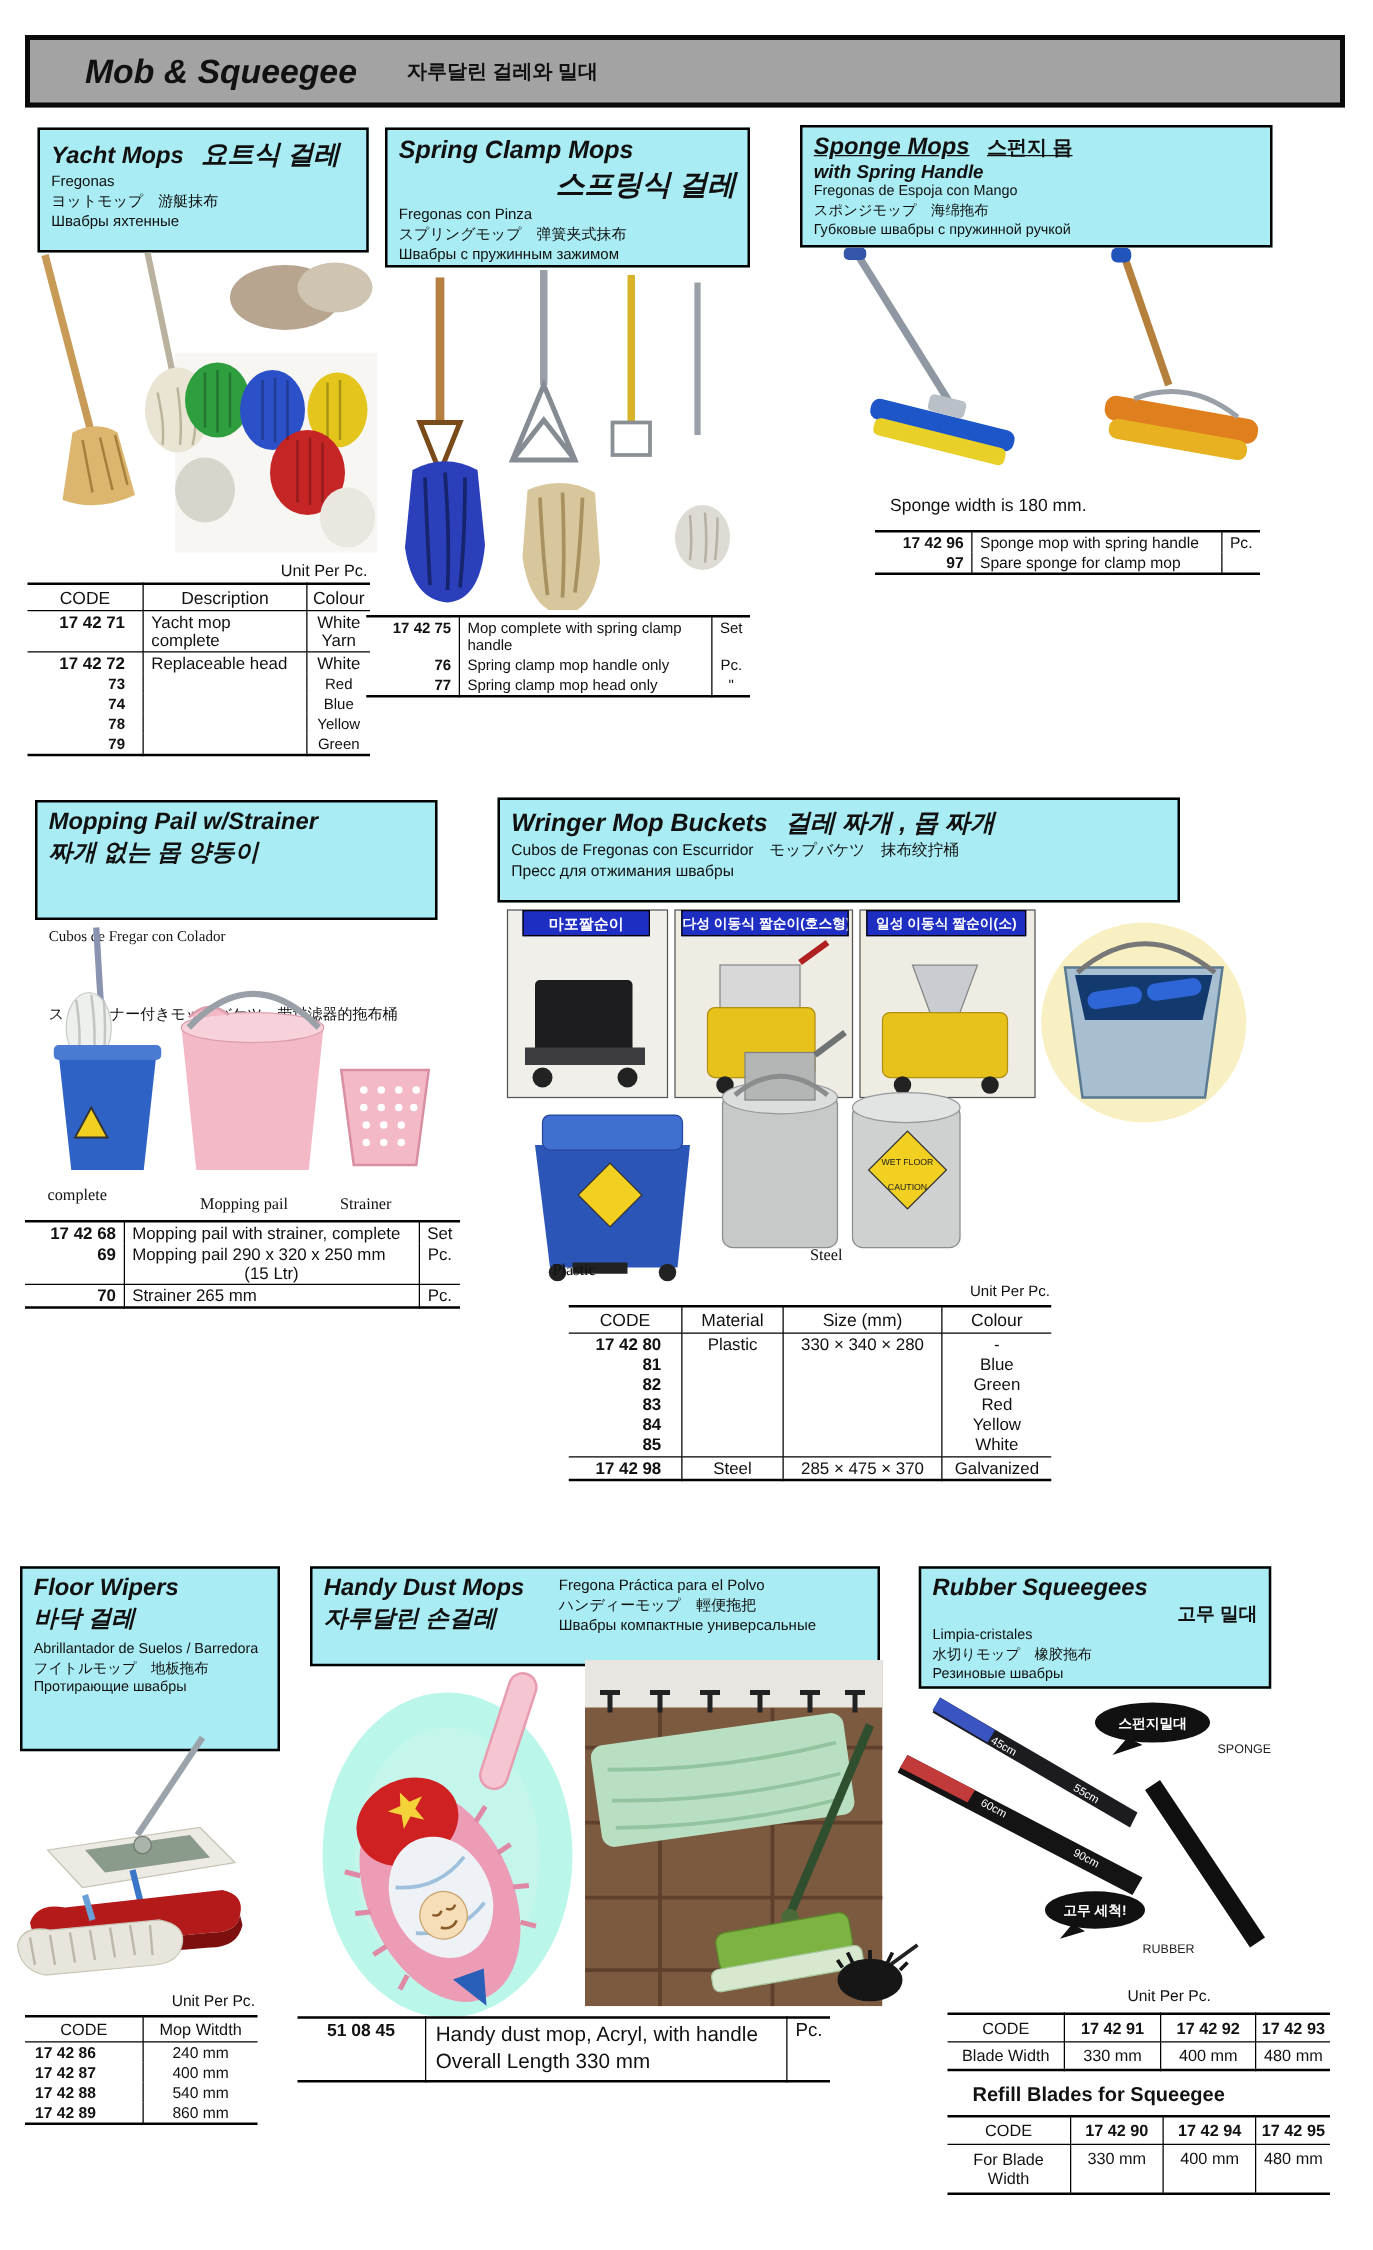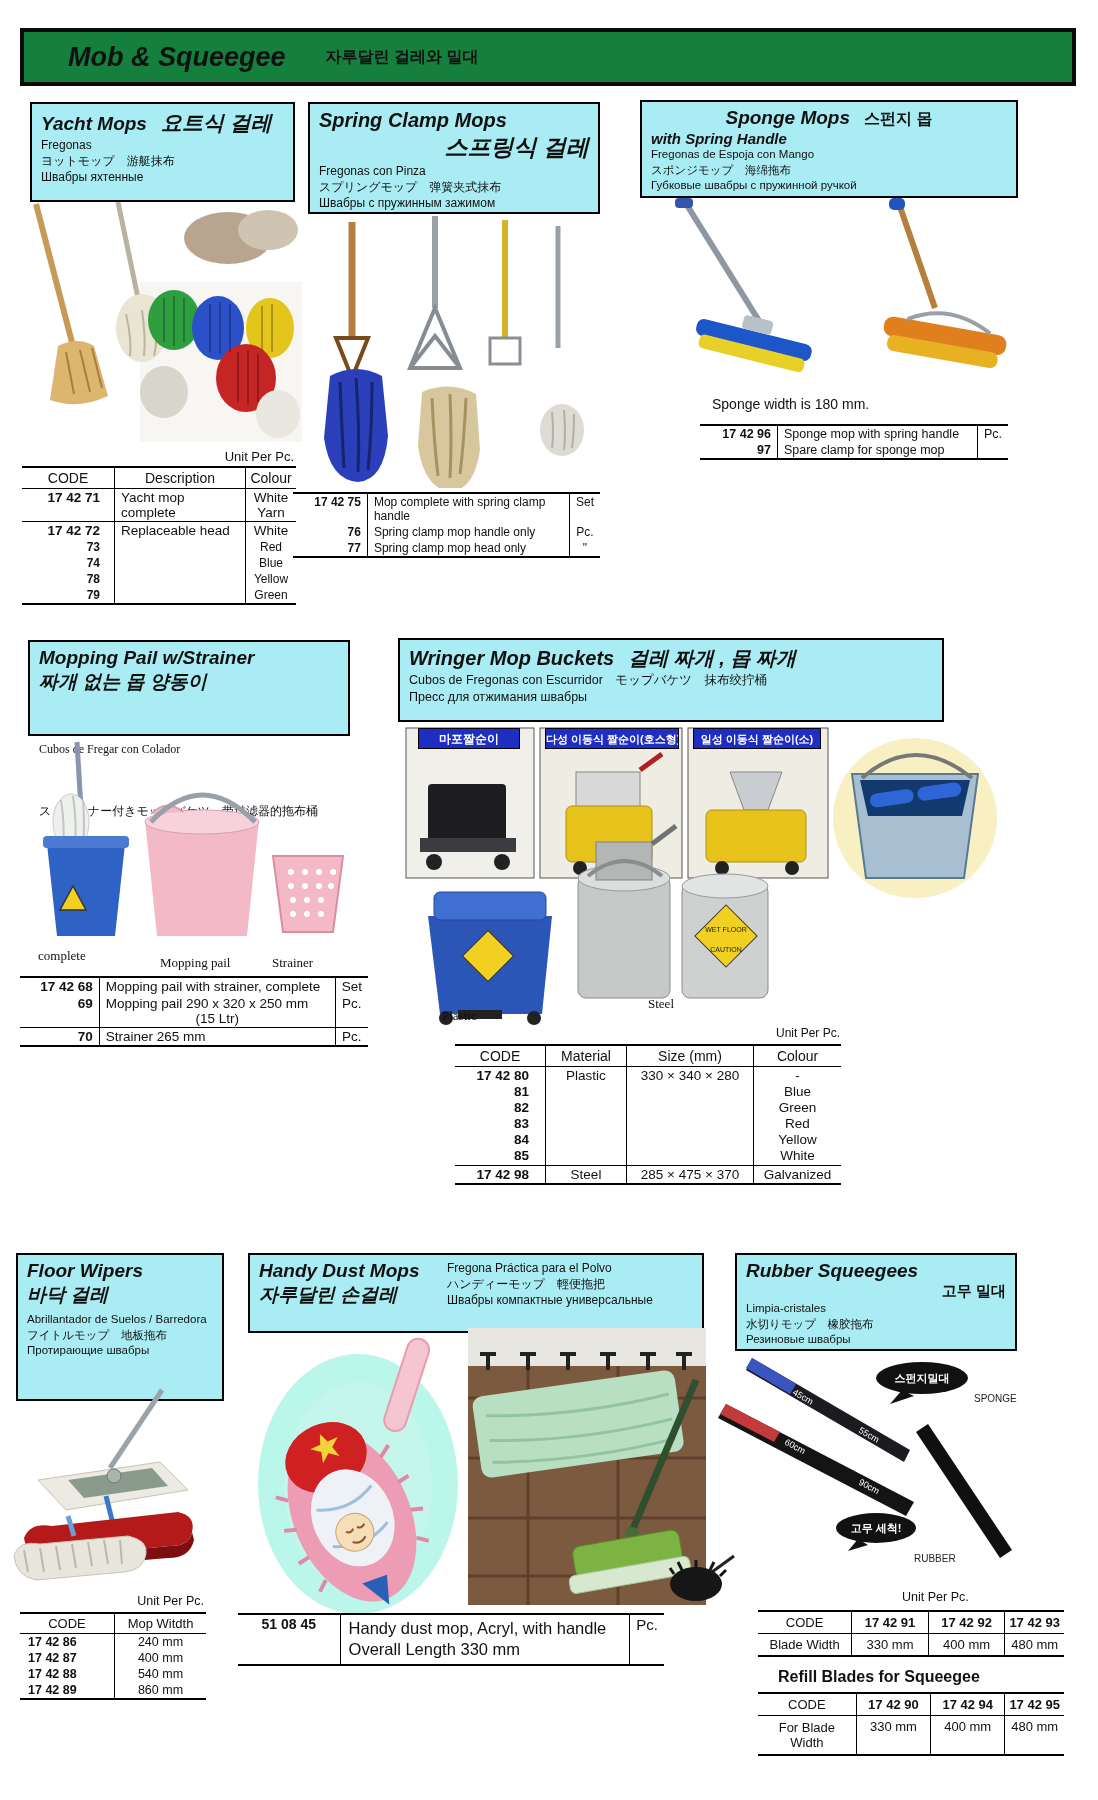--- a/index.html
+++ b/index.html
@@ -1,21 +1,21 @@
 <!DOCTYPE html>
 <html><head>
 <meta charset="utf-8">
 <style>
   html,body{margin:0;padding:0;background:#ffffff;}
   .page{position:relative;width:1098px;height:1800px;background:#fff;
         font-family:"Liberation Sans",sans-serif;color:#111;overflow:hidden;}
   .abs{position:absolute;}
 
   
-  .hdr{left:20px;top:28px;width:1056px;height:58px;background:#15803d;
+  .hdr{left:20px;top:28px;width:1056px;height:58px;background:#a3a3a3;
        border:4px solid #0a0a0a;box-sizing:border-box;display:flex;align-items:center;
        gap:40px;padding-left:44px;}
   .hdr-en{font-size:27px;font-weight:bold;font-style:italic;}
   .hdr-ko{font-size:16px;font-weight:bold;}
 
   
   .secbox{background:#a9ecf3;border:2px solid #000;padding:5px 9px;box-sizing:border-box;}
   .trow{display:flex;align-items:baseline;gap:14px;}
   .t-en{font-weight:bold;font-style:italic;font-size:19px;white-space:nowrap;}
   .t-en.big{font-size:20px;}
@@ -167,21 +167,21 @@
     </tr>
     <tr>
       <td class="code vr">77</td>
       <td class="vr">Spring clamp mop head only</td>
       <td class="cc">"</td>
     </tr>
   </tbody>
     </table>
 
   <div class="abs secbox" style="left:640px;top:100px;width:378px;height:98px;">
-    <div class="trow" style="justify-content:center;">
+    <div class="trow" style="justify-content:flex-start;text-decoration:underline;">
       <span class="t-en">Sponge Mops</span>
       <span style="font-weight:bold;font-size:16px;">스펀지 몹</span>
     </div>
     <div class="t-en" style="font-size:15px;">with Spring Handle</div>
     <div class="lang" style="font-size:11.5px;">Fregonas de Espoja con Mango</div>
     <div class="lang" style="font-size:11.5px;">スポンジモップ　海绵拖布</div>
     <div class="lang" style="font-size:11.5px;">Губковые швабры с пружинной ручкой</div>
   </div>
 
   <svg class="abs" style="left:645px;top:198px;" width="365" height="192" viewBox="0 0 365 192">
@@ -205,21 +205,21 @@
 
   <table class="cat abs" style="left:700px;top:424px;width:308px;font-size:12.5px;">
     <tbody>
         <tr>
       <td class="code vr" style="width:66px">17 42 96</td>
       <td class="vr" style="width:196px">Sponge mop with spring handle</td>
       <td class="cc mid" rowspan="2">Pc.</td>
     </tr>
     <tr>
       <td class="code vr">97</td>
-      <td class="vr">Spare clamp for sponge mop</td>
+      <td class="vr">Spare sponge for clamp mop</td>
     </tr>
   </tbody>
     </table>
 
   <div class="abs secbox" style="left:28px;top:640px;width:322px;height:96px;">
     <div class="t-en">Mopping Pail w/Strainer</div>
     <div class="t-ko" style="font-size:19px;">짜개 없는 몹 양동이</div>
     <div class="lang lang-serif">Cubos de Fregar con Colador</div>
     <div class="lang lang-serif">ストレーナー付きモップバケツ　带过滤器的拖布桶</div>
   </div>

